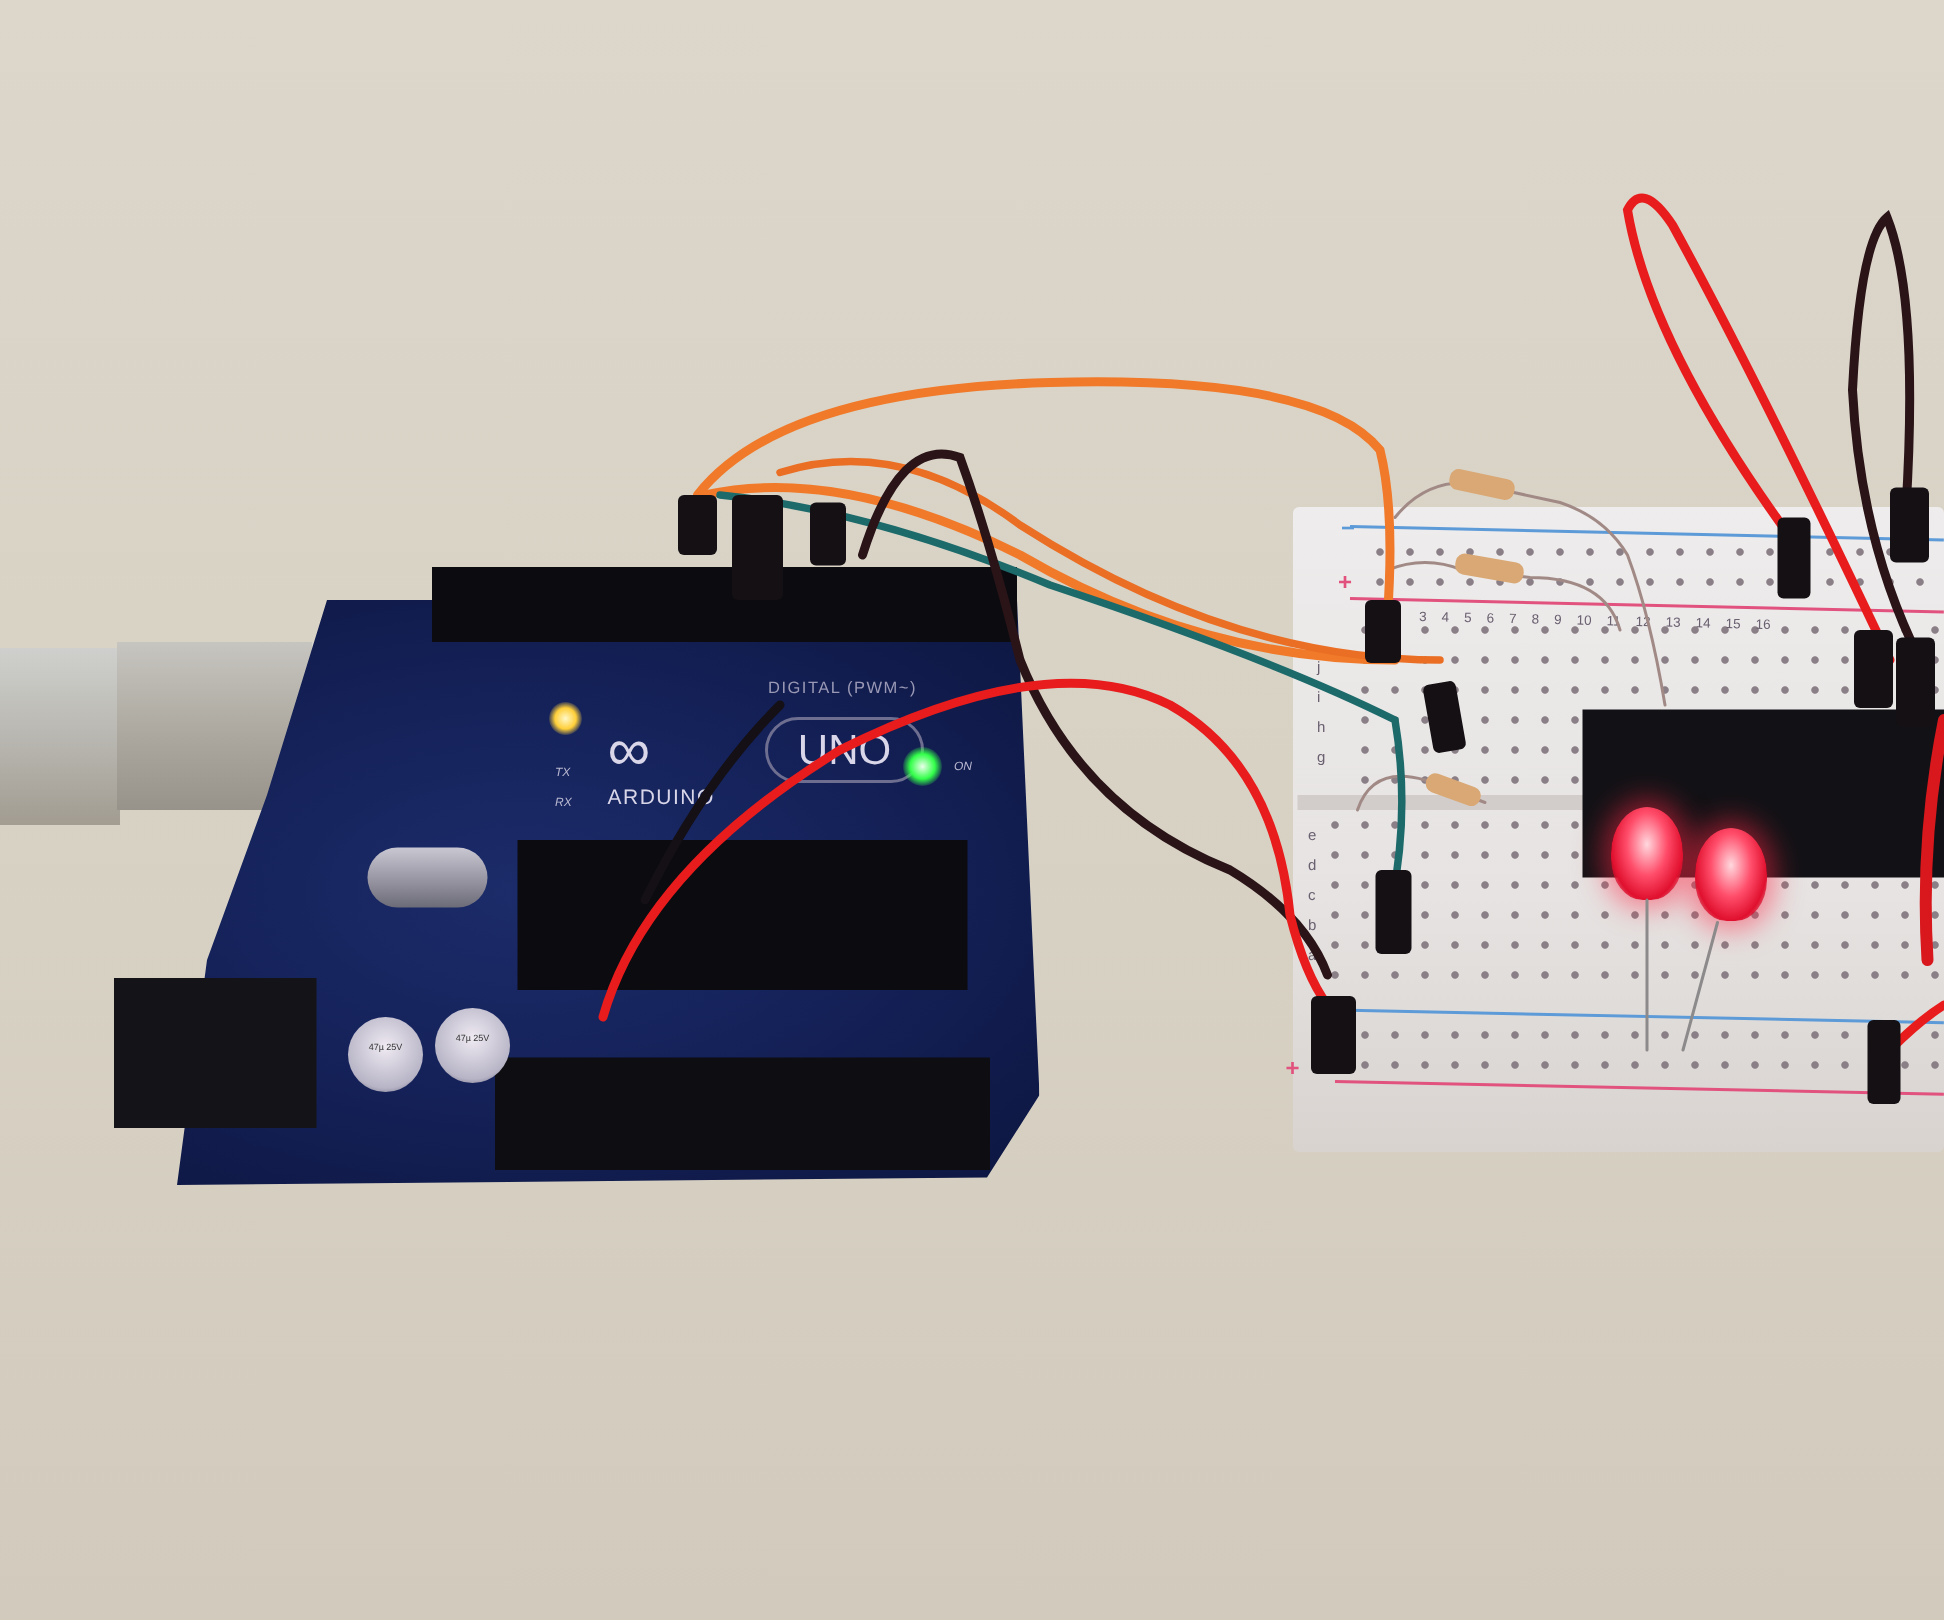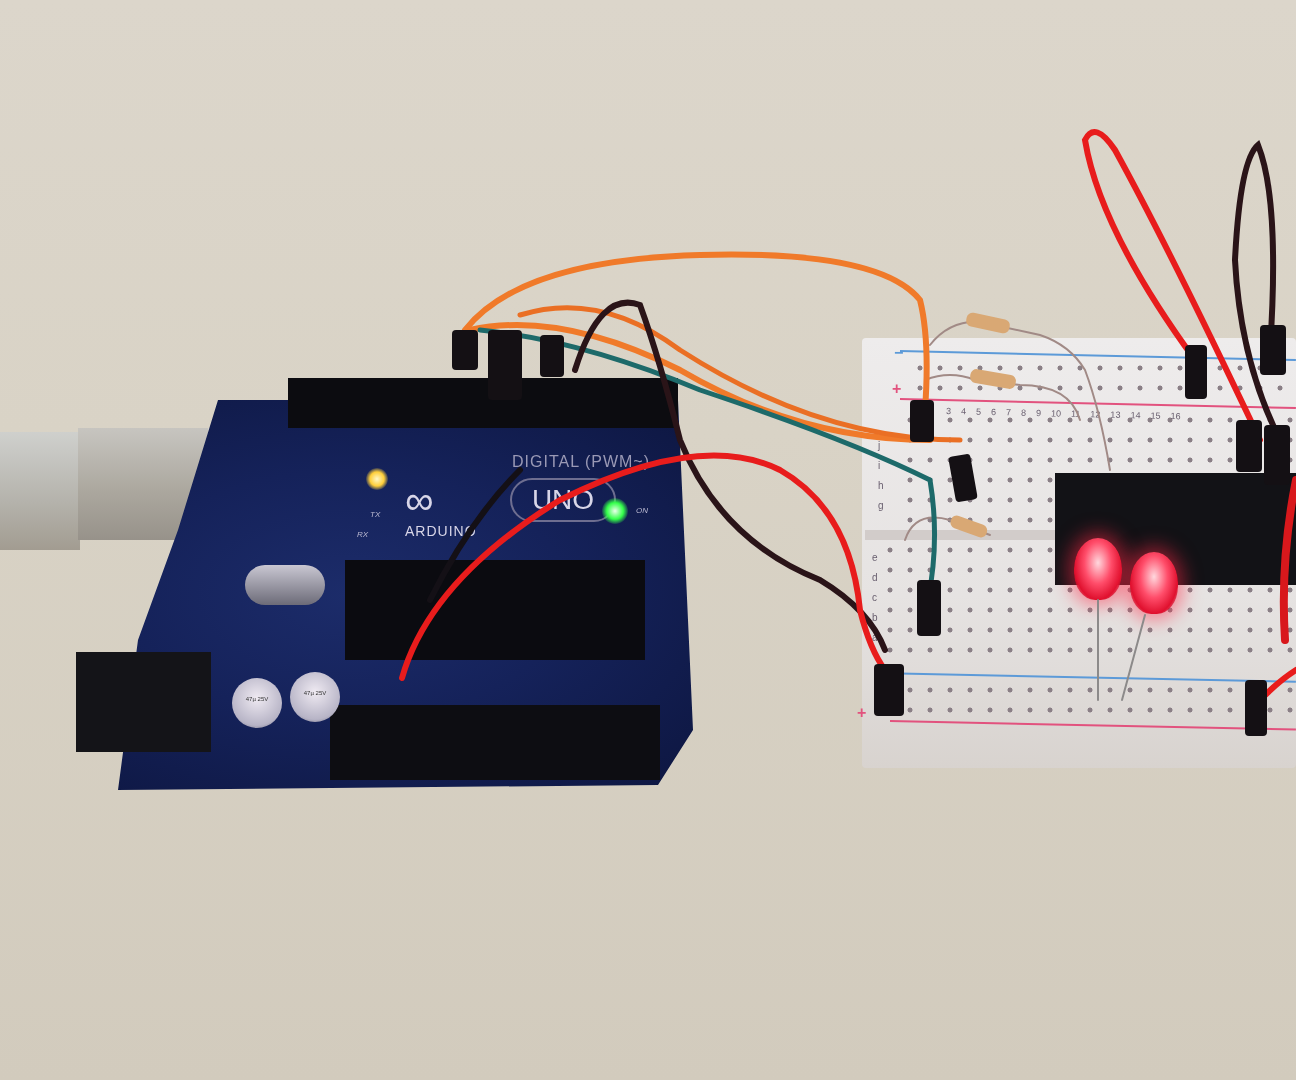--- a/index.html
+++ b/index.html
@@ -18,21 +18,21 @@
   #header-bot{left:330px;top:705px;width:330px;height:75px;background:#0d0d12;}
   #mcu{left:345px;top:560px;width:300px;height:100px;background:#0b0b10;}
   #power-jack{left:76px;top:652px;width:135px;height:100px;background:#141418;}
   #crystal{left:245px;top:565px;width:80px;height:40px;border-radius:20px;background:linear-gradient(180deg,#c9c7d2,#6c6b78);}
   .cap{width:50px;height:50px;border-radius:50%;background:radial-gradient(circle at 50% 40%,#efeaf2,#b7b4c6 70%,#4a4a63);}
   .cap span{display:block;font-size:6px;color:#333;text-align:center;padding-top:18px;}
   #logo{left:405px;top:485px;color:#d8d6e8;}
   #logo .inf{font-size:40px;line-height:30px;letter-spacing:-6px;}
   #logo .brand{font-size:14px;letter-spacing:1px;margin-top:8px;}
   #uno{left:510px;top:478px;width:102px;height:40px;border:2px solid #6e6e90;border-radius:22px;color:#d8d6e8;font-size:28px;text-align:center;line-height:40px;}
-  #digital-label{left:512px;top:453px;color:#9a99b5;font-size:16px;letter-spacing:1px;}
+  #digital-label{left:512px;top:453px;color:#9a99b5;font-size:11px;letter-spacing:1px;}
   .led{border-radius:50%;}
   #led-l{left:366px;top:468px;width:22px;height:22px;background:radial-gradient(circle,#fff8c8 0%,#ffcf3a 45%,rgba(255,160,0,0) 75%);}
   #led-on{left:602px;top:498px;width:26px;height:26px;background:radial-gradient(circle,#eaffea 0%,#33ff4a 45%,rgba(0,200,40,0) 75%);}
   .lbl{color:#b9b8d0;font-size:8px;font-style:italic;}
   
   #bb{left:862px;top:338px;width:434px;height:430px;background:linear-gradient(180deg,#eeecec,#e6e3e2 60%,#d8d3cf);border-radius:4px;}
   .rail{height:2px;}
   #rail-blue-top{left:900px;top:350px;width:396px;background:#5c9ad8;transform:rotate(1.3deg);transform-origin:left;}
   #rail-red-top{left:900px;top:398px;width:396px;background:#e2527e;transform:rotate(1.3deg);transform-origin:left;}
   #rail-blue-bot{left:876px;top:672px;width:420px;background:#5c9ad8;transform:rotate(1.2deg);transform-origin:left;}
@@ -74,21 +74,21 @@
   </div>
 
 <div class="abs" id="logo">
   <div class="inf">∞</div>
   <div class="brand">ARDUINO</div>
 </div>
 <div class="abs" id="uno">UNO</div>
 
 <div class="abs led" id="led-l"></div>
 <div class="abs lbl" style="left:370px;top:510px;">TX</div>
-<div class="abs lbl" style="left:357px;top:530px;">RX</div>
+<div class="abs lbl" style="left:370px;top:530px;">RX</div>
 <div class="abs led" id="led-on"></div>
 <div class="abs lbl" style="left:636px;top:506px;">ON</div>
 
 <div class="abs" id="bb"></div>
 <div class="abs holes" id="holes-rail-top"></div>
 <div class="abs holes" id="holes-top"></div>
 <div class="abs" id="trench"></div>
 <div class="abs holes" id="holes-bot"></div>
 <div class="abs holes" id="holes-rail-bot"></div>
 <div class="abs rail" id="rail-blue-top"></div>

